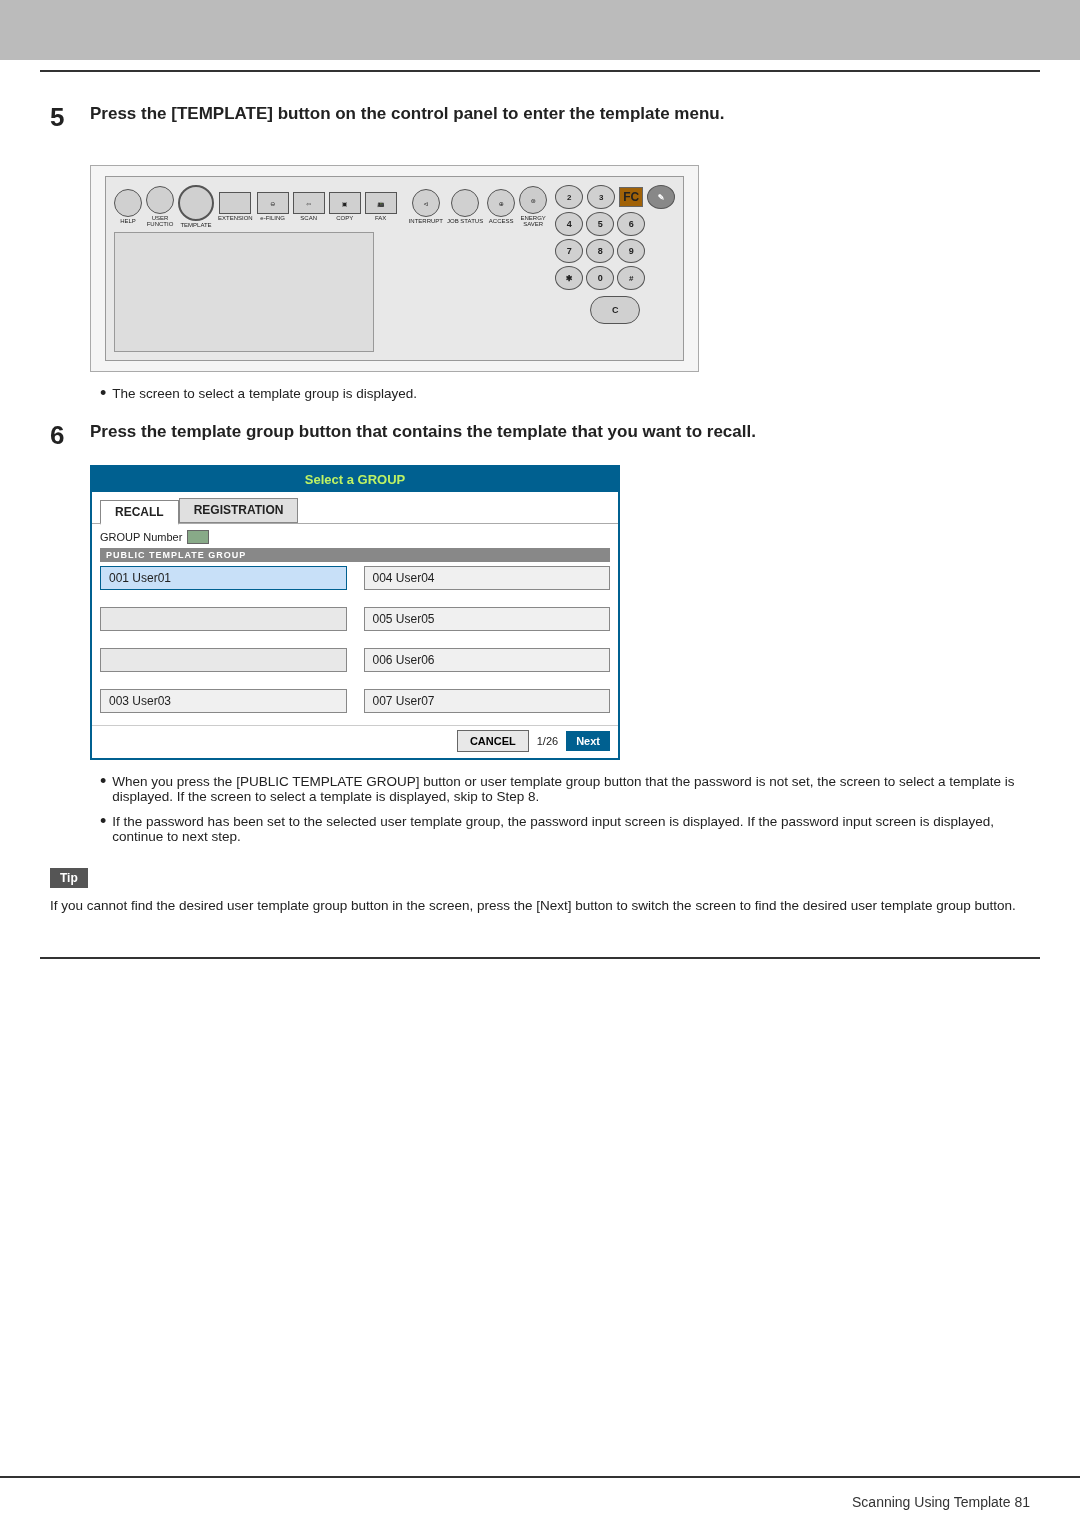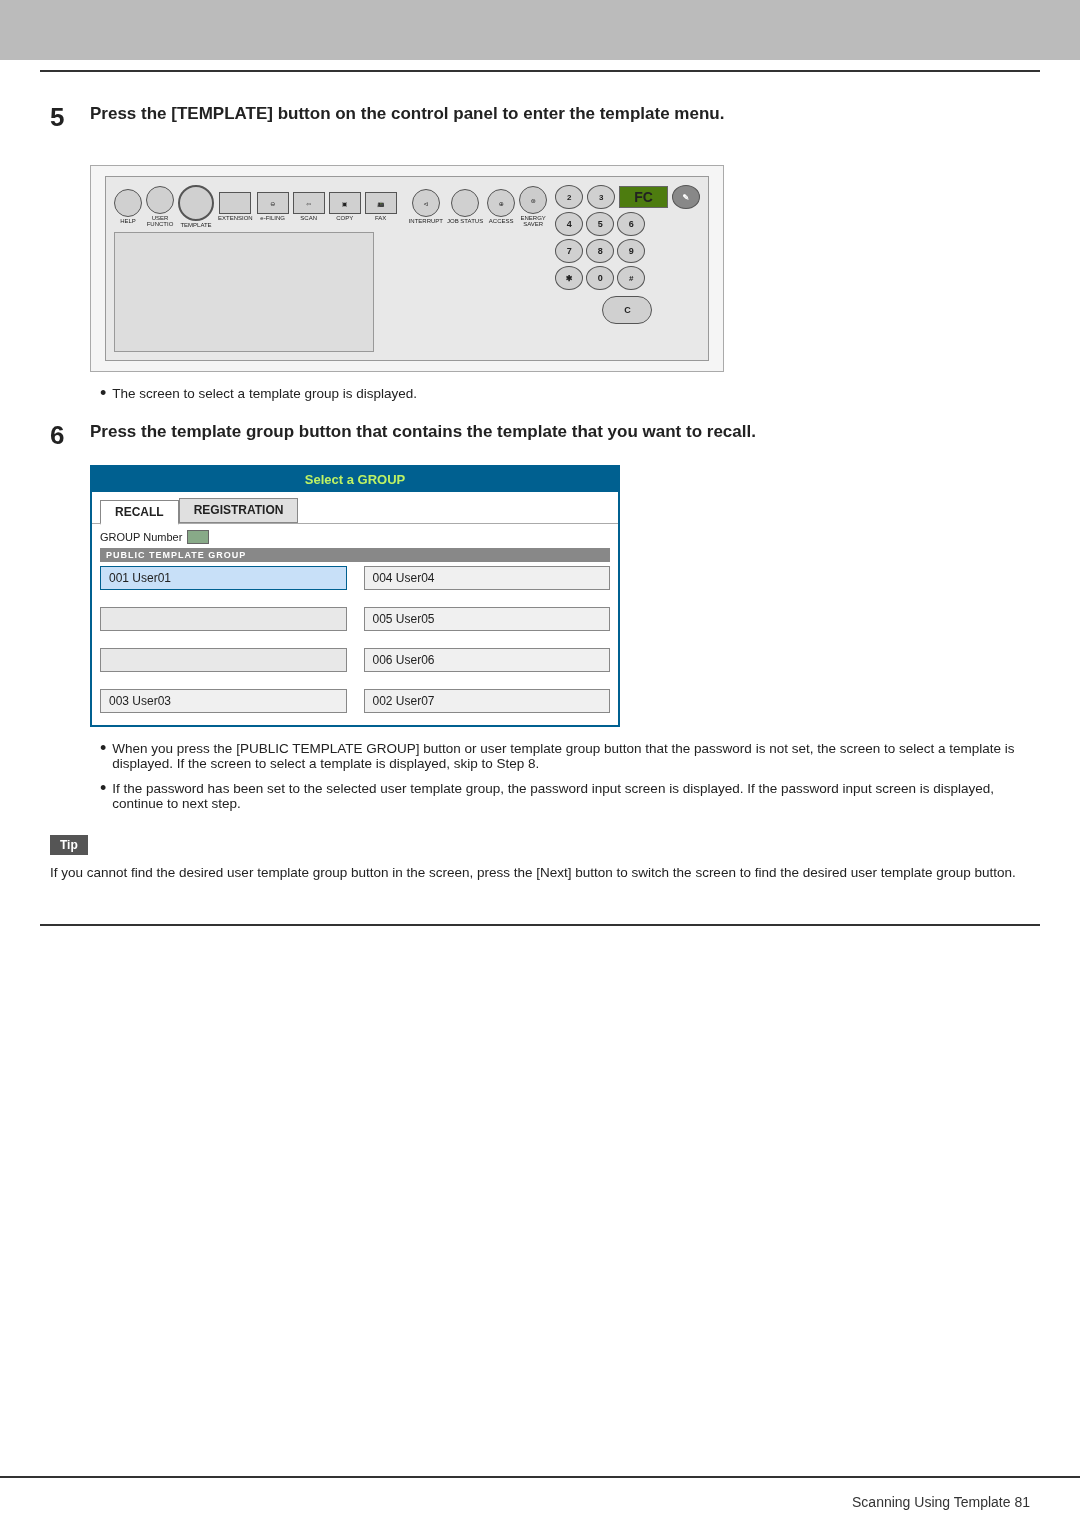--- a/index.html
+++ b/index.html
@@ -142,24 +142,24 @@
     }
     .cp-numpad-btn.special {
       font-size: 8px;
     }
     .cp-right-top {
       display: flex;
       gap: 4px;
       align-items: center;
     }
     .cp-fc {
-      background: #4d7c0f;
+      background: #a16207;
       border: 1px solid #666;
-      padding: 2px 14px;
-      font-size: 14px;
+      padding: 2px 3px;
+      font-size: 12px;
       font-weight: bold;
     }
 
     .bullet-text {
       font-size: 13.5px;
       margin-left: 50px;
       margin-bottom: 10px;
       display: flex;
       align-items: flex-start;
       gap: 6px;
@@ -450,22 +450,27 @@
         <div class="user-btn selected">001 User01</div>
         <div class="user-btn">004 User04</div>
 
         <div class="user-btn empty"></div>
         <div class="user-btn">005 User05</div>
 
         <div class="user-btn empty"></div>
         <div class="user-btn">006 User06</div>
 
         <div class="user-btn">003 User03</div>
-        <div class="user-btn">002 User07</div>
+        <div class="user-btn">007 User07</div>
       </div>
+    </div>
+    <div class="screen-footer">
+      <button class="cancel-btn">CANCEL</button>
+      <span class="page-indicator">1/26</span>
+      <button class="next-btn">Next</button>
     </div>
   </div>
 
   
   <div class="bullet-text">
     <span class="bullet-dot">•</span>
     <span>When you press the [PUBLIC TEMPLATE GROUP] button or user template group button that the password is not set, the screen to select a template is displayed.  If the screen to select a template is displayed, skip to Step 8.</span>
   </div>
 
   

